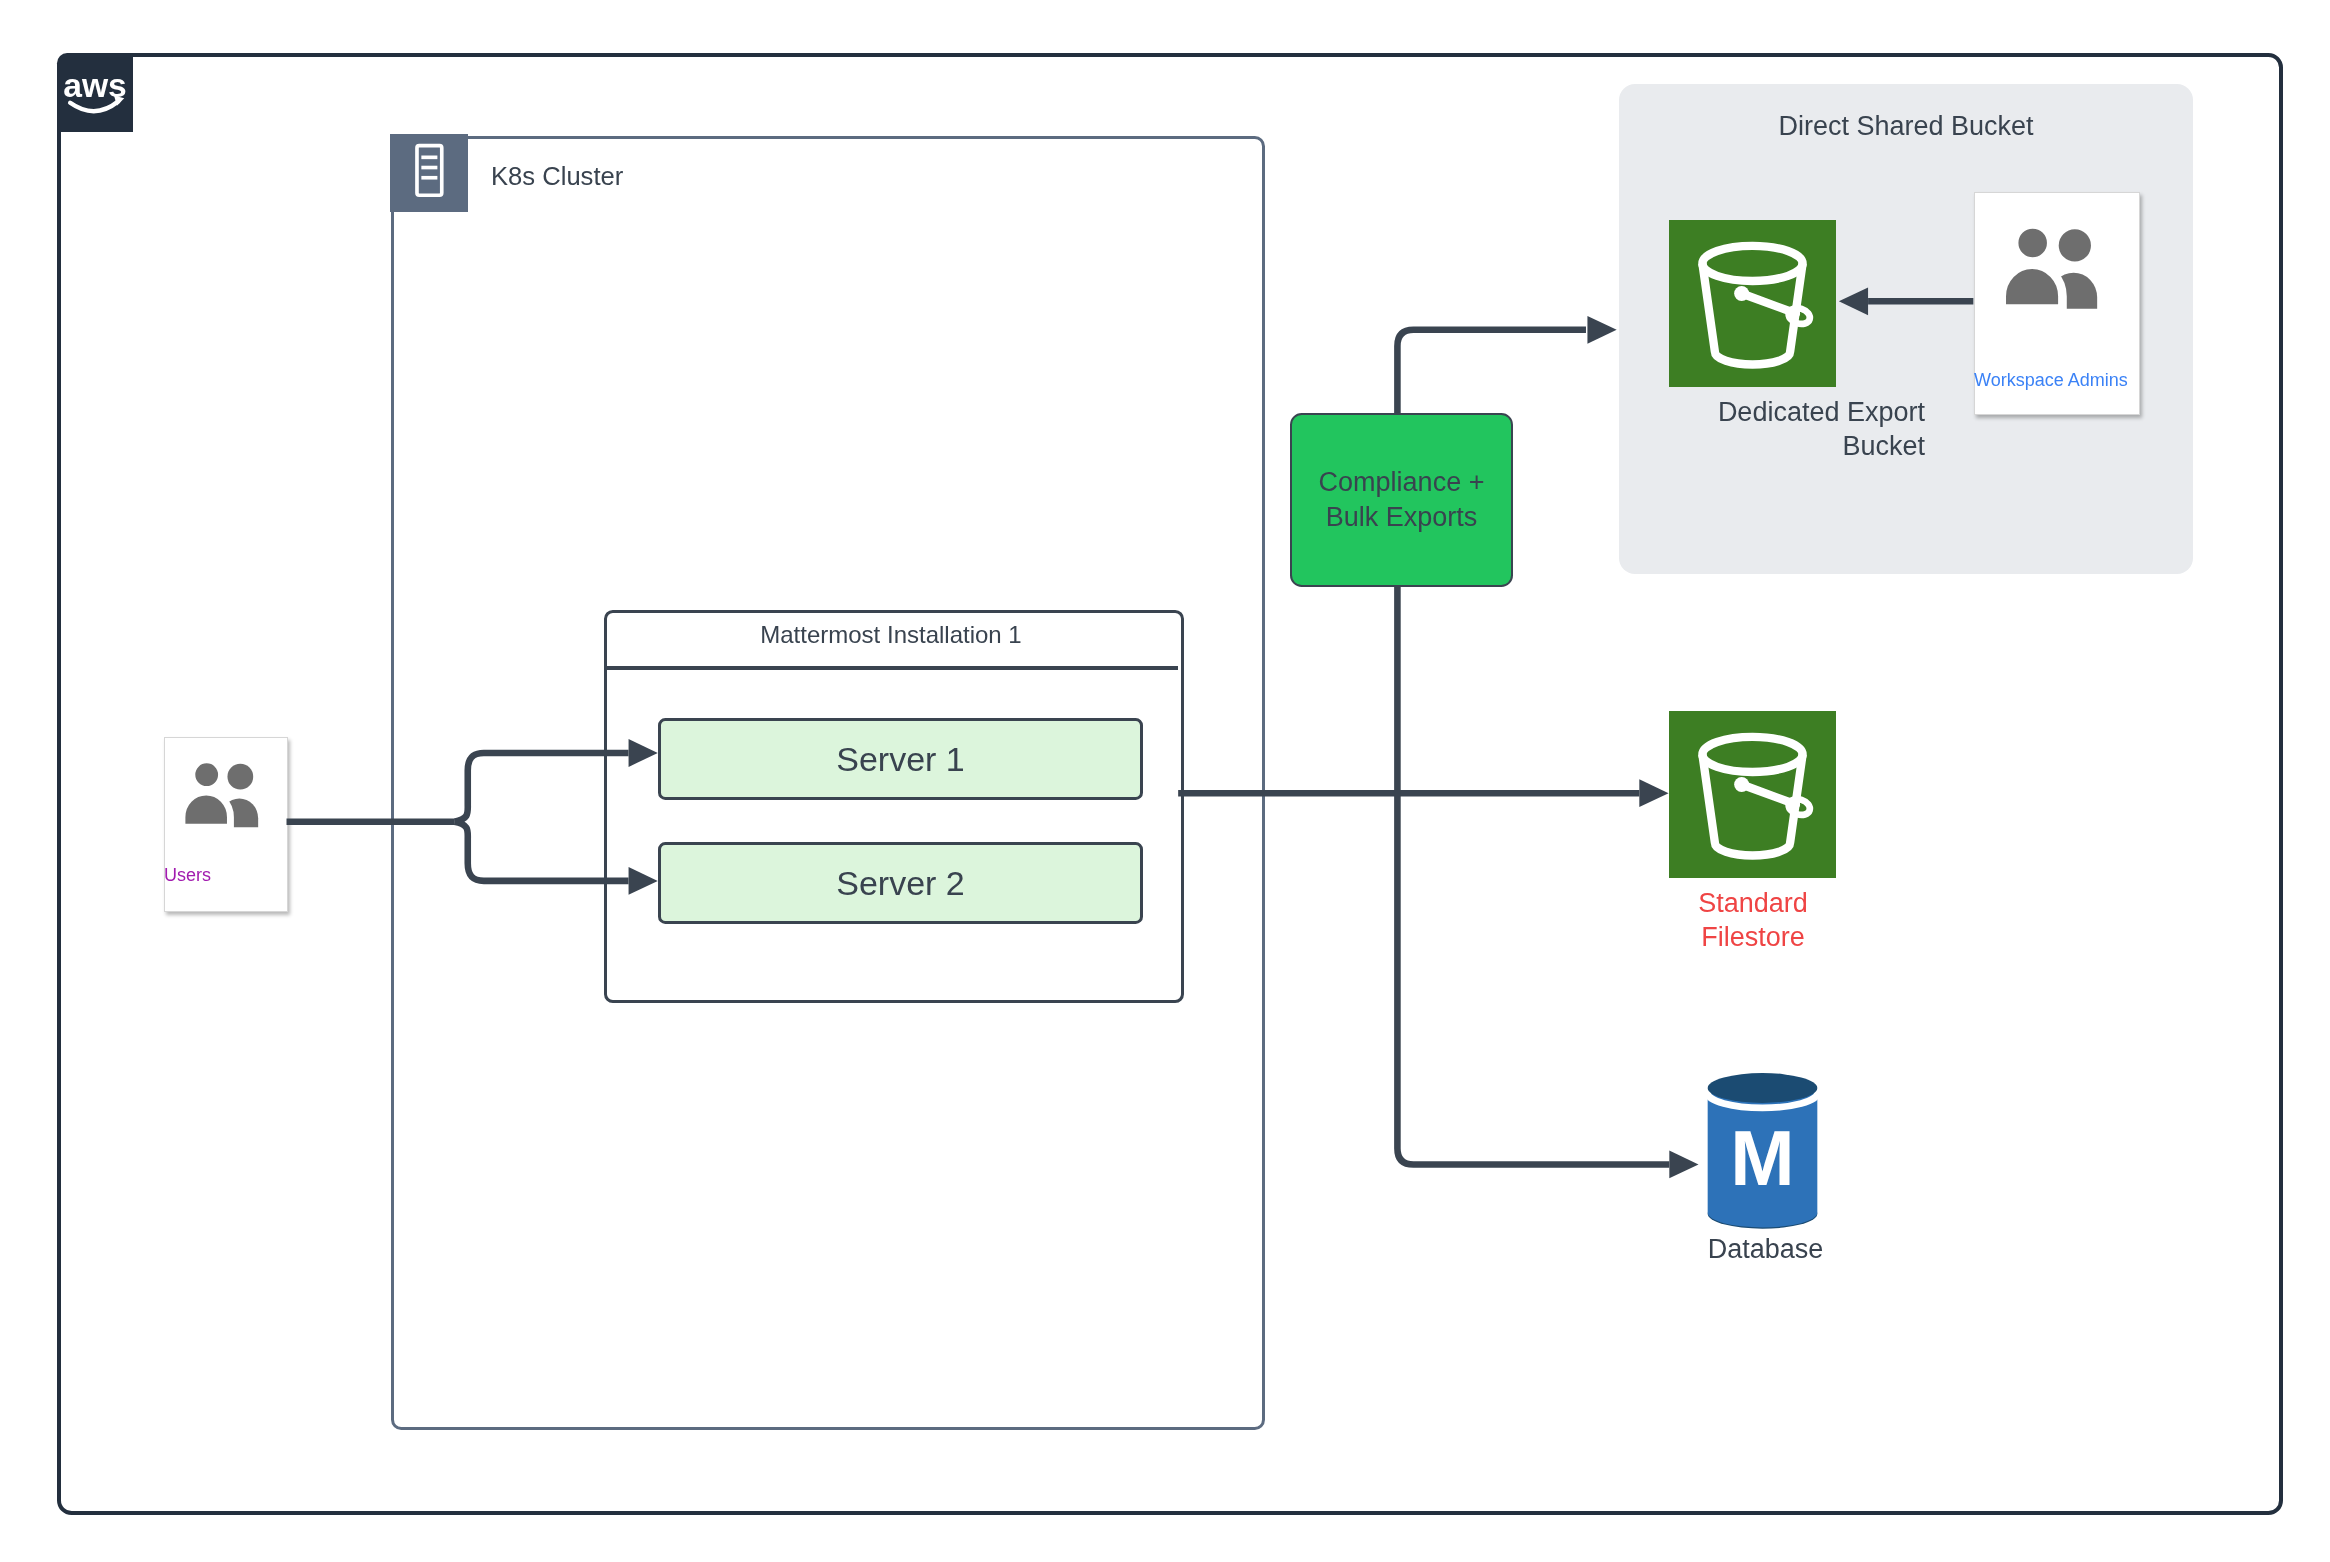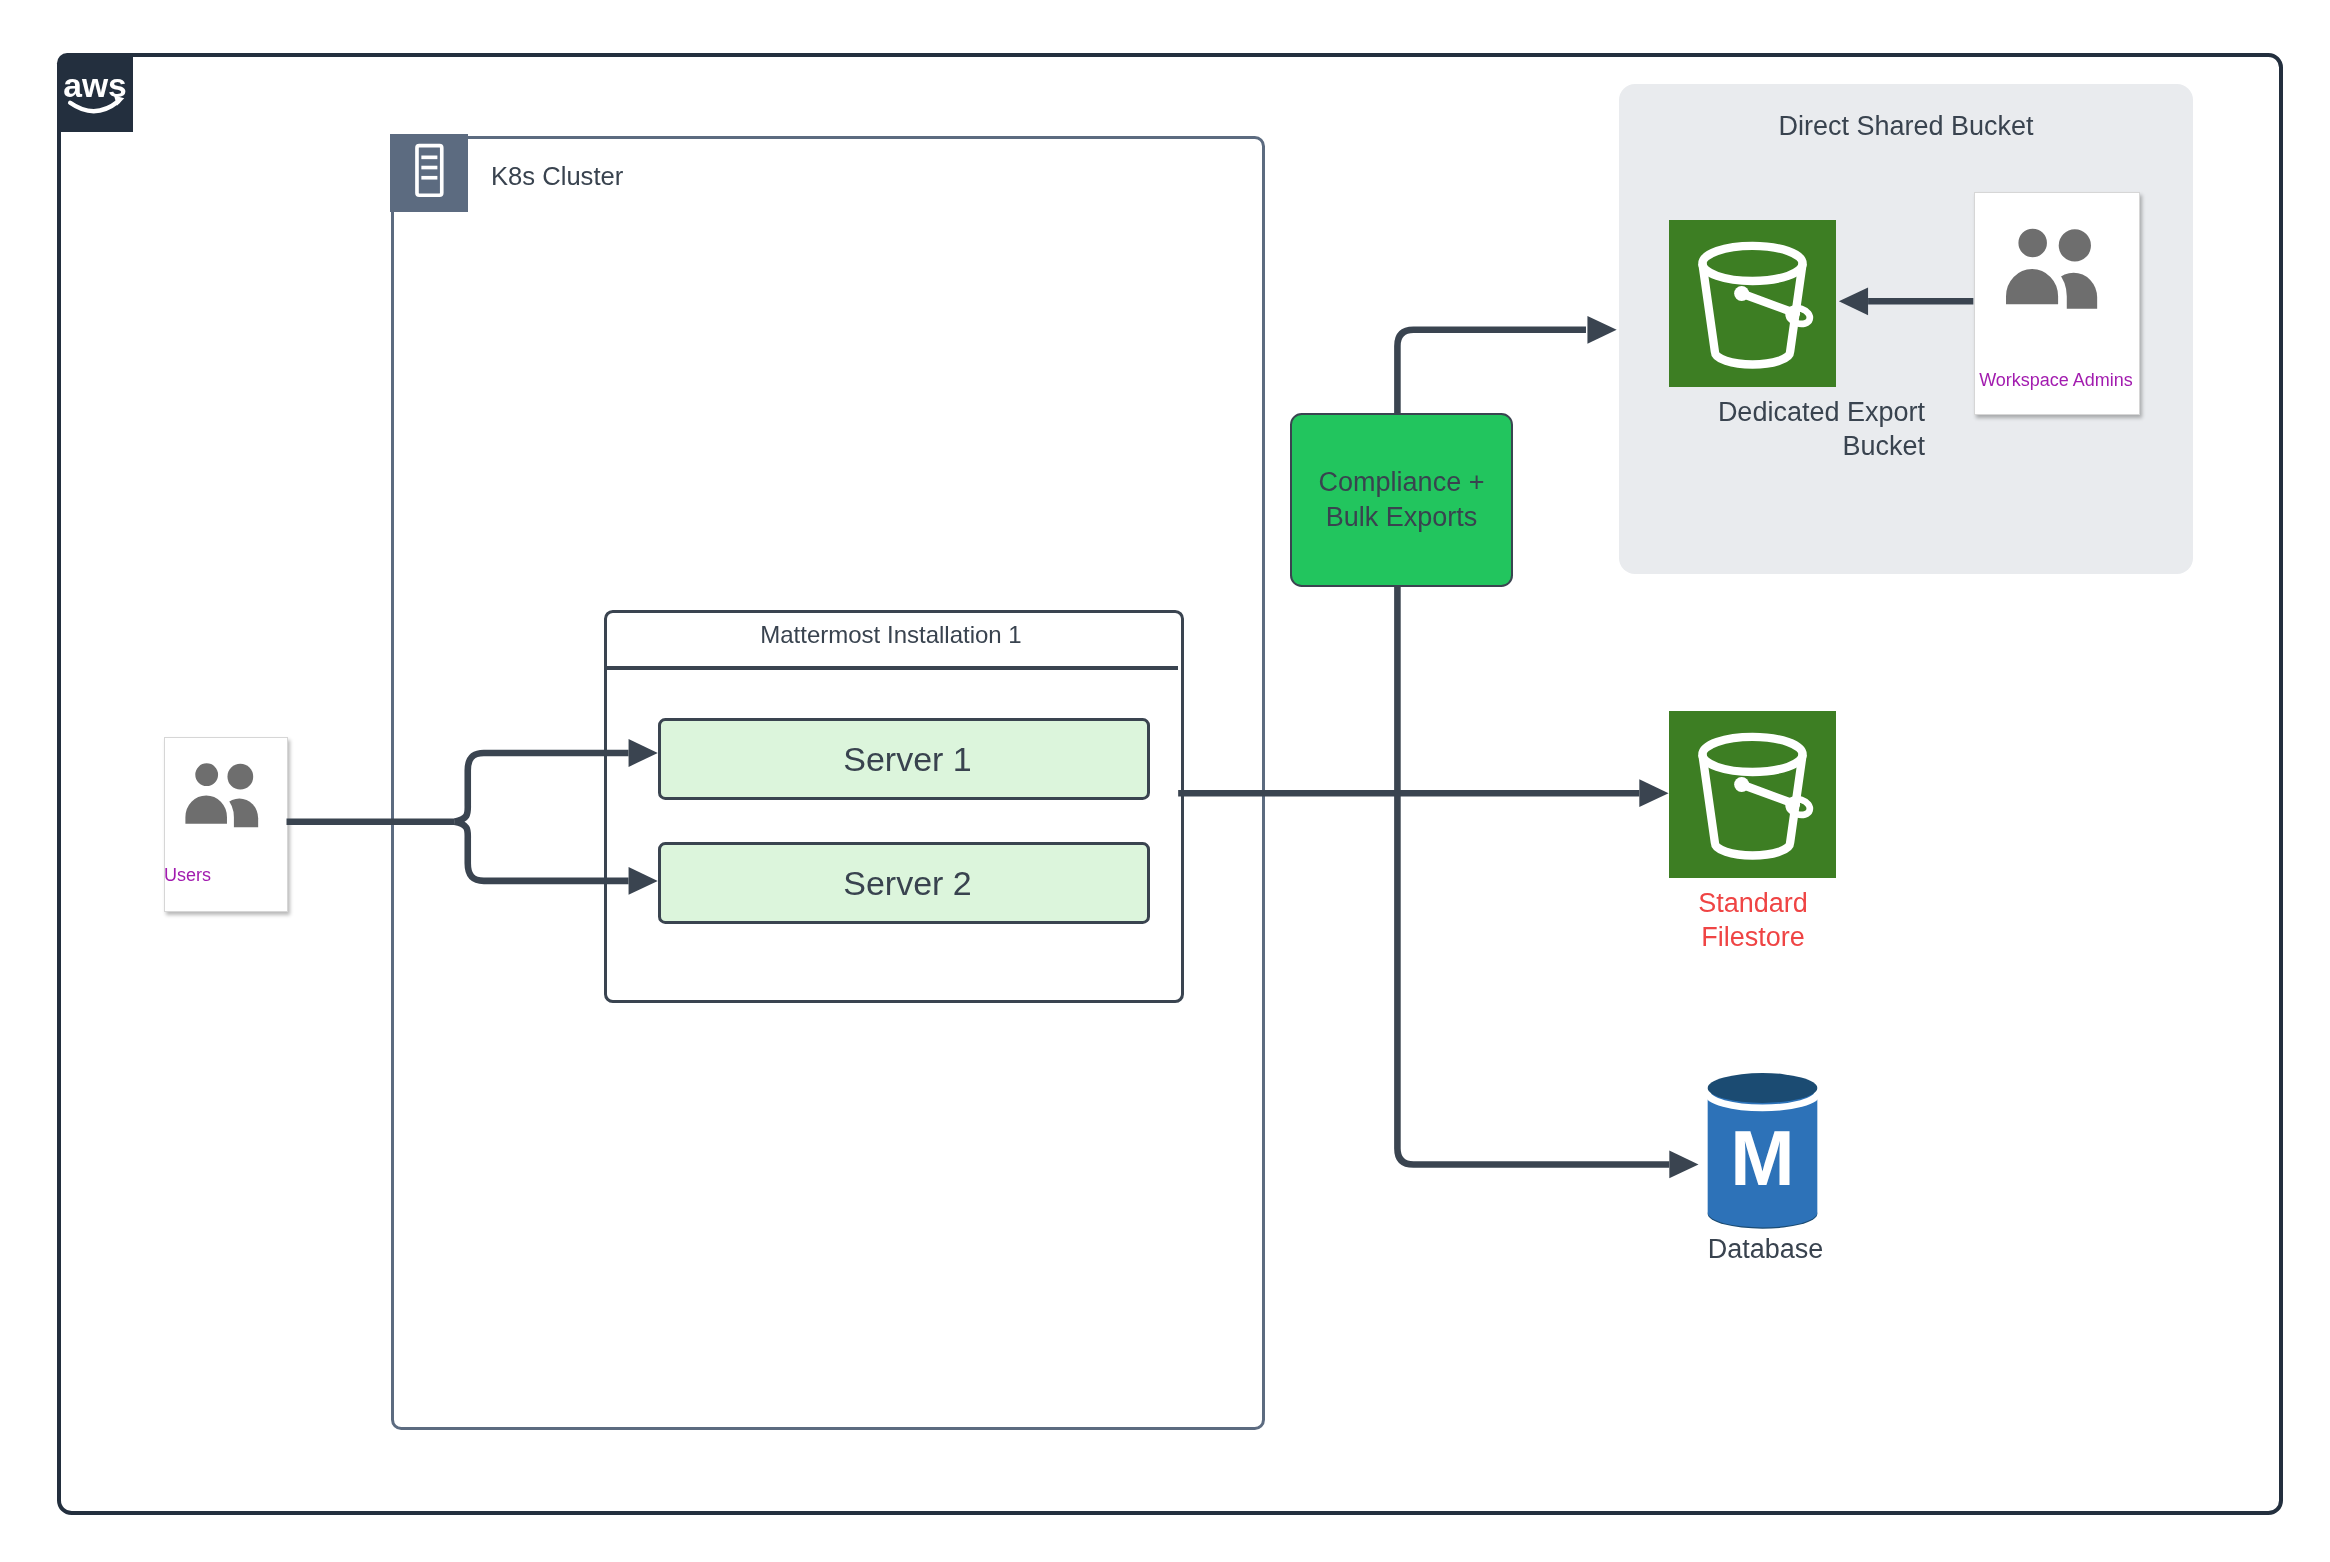--- a/index.html
+++ b/index.html
@@ -21,39 +21,39 @@
   #users-card{left:164px;top:737px;width:122px;height:173px;}
   #users-icon{left:175px;top:757px;width:99px;height:73px;}
   #users-label{left:164px;top:865px;width:122px;text-align:left;font-size:18px;color:#a21caf;}
   
   #mm-box{left:604px;top:610px;width:574px;height:387px;border:3.7px solid var(--connector);
           border-radius:8.8px;background:#fff;}
   #mm-title{left:604px;top:621px;width:574px;text-align:center;font-size:24px;color:#39434F;}
   #mm-divider{left:604px;top:666px;width:574px;height:3.7px;background:var(--connector);}
   .server{left:658px;width:479px;height:76px;background:var(--server_fill);
           border:3.7px solid var(--connector);border-radius:7.3px;display:flex;
-          align-items:center;justify-content:center;font-size:34px;color:#39434F;padding-left:7px;}
+          align-items:center;justify-content:center;font-size:34px;color:#39434F;}
   #server-1{top:718px;}
   #server-2{top:842px;}
   
   #compliance-box{left:1290px;top:413px;width:219px;height:170px;background:#22c55e;
                   border:2.2px solid var(--connector);border-radius:11.7px;display:flex;
                   flex-direction:column;align-items:center;justify-content:center;
                   font-size:27px;line-height:35px;color:#39434F;}
   
   #dsa-panel{left:1619px;top:84px;width:574px;height:490px;background:var(--panel_gray);
              border-radius:16px;}
   #dsa-title{left:1619px;top:111px;width:574px;text-align:center;font-size:27px;color:#39434F;}
   .bucket{width:167px;height:167px;background:var(--bucket_green);}
   #dedicated-bucket{left:1669px;top:220px;}
   #dedicated-label{left:1581px;top:395px;width:344px;text-align:right;font-size:27px;
                    line-height:34px;color:#39434F;}
   #wa-card{left:1974px;top:192px;width:164px;height:221px;}
   #wa-icon{left:1993px;top:219px;width:124px;height:95px;}
-  #wa-label{left:1974px;top:370px;width:164px;text-align:center;font-size:18px;color:#a21caf;}
+  #wa-label{left:1974px;top:370px;width:164px;text-align:left;font-size:18px;color:#3b82f6;}
   
   #filestore-bucket{left:1669px;top:711px;}
   #filestore-label{left:1581px;top:886px;width:344px;text-align:center;font-size:27px;
                    line-height:34px;color:#ef4444;}
   
   #db-icon{left:1700px;top:1073px;width:125px;height:157px;}
   #db-label{left:1645px;top:1234px;width:241px;text-align:center;font-size:27px;color:#39434F;}
   
   #connector-layer{left:0;top:0;width:2330px;height:1563px;pointer-events:none;}
   svg{display:block;}

